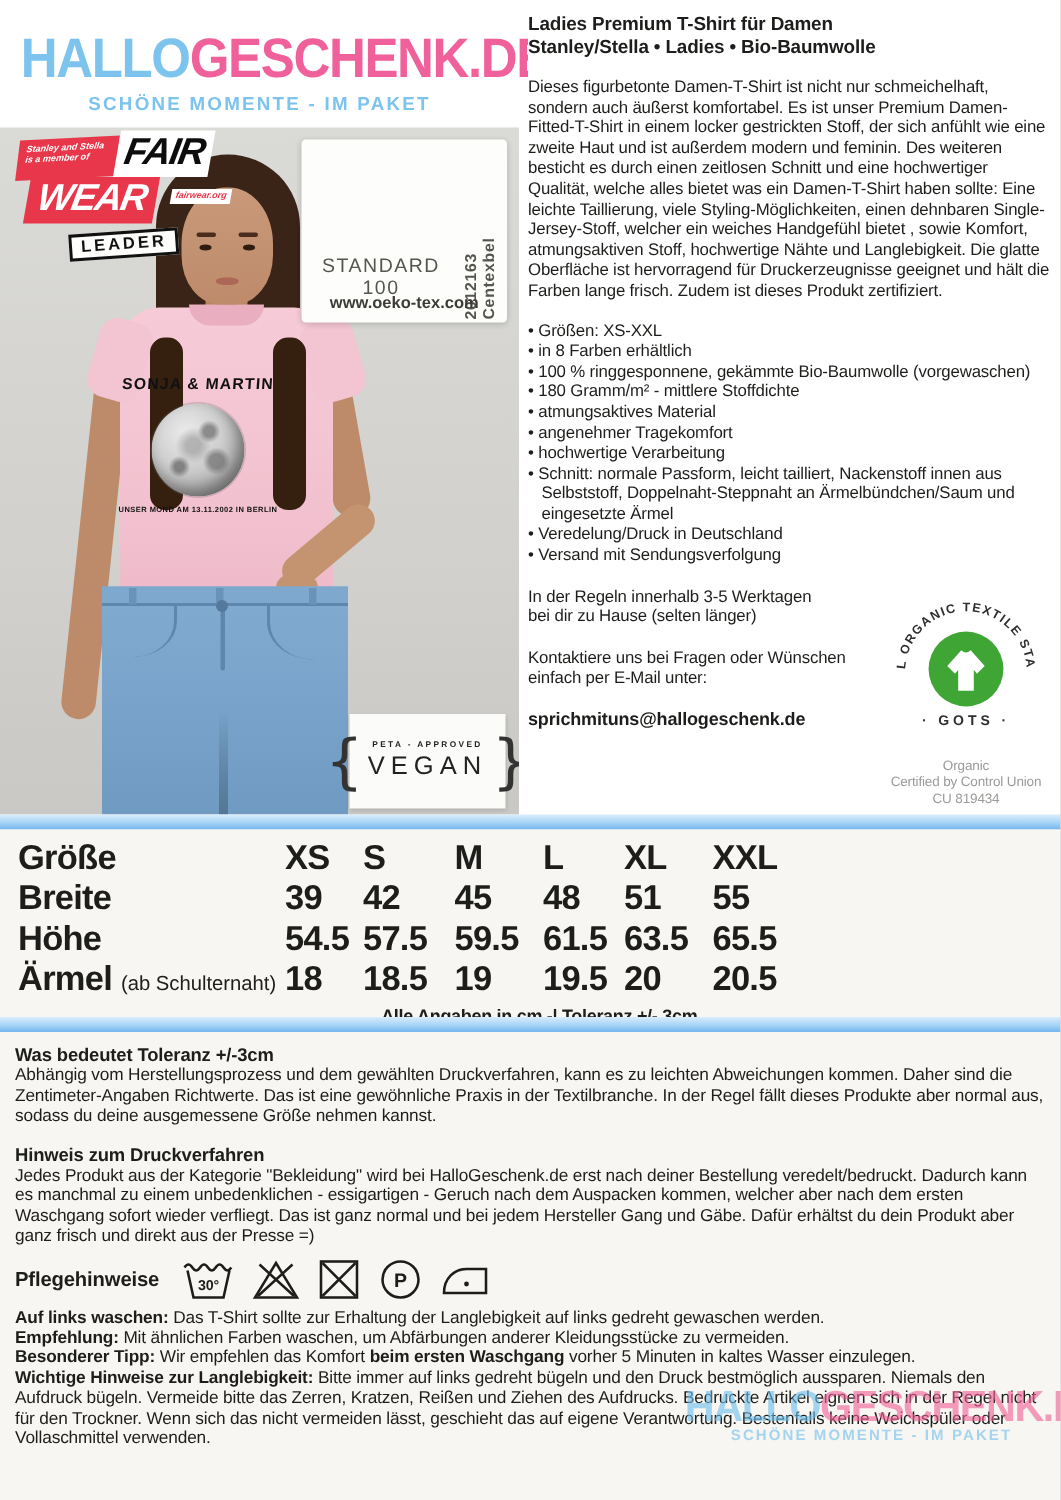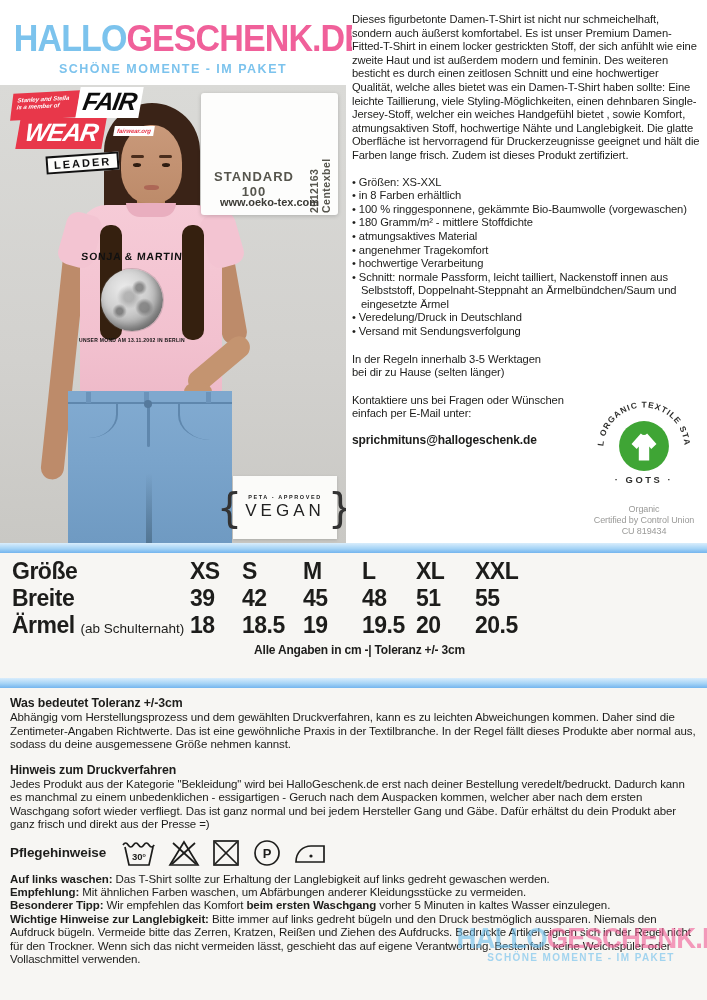--- a/index.html
+++ b/index.html
@@ -78,21 +78,21 @@
   .fw-url { position:absolute; left:104px; top:36px; background:#fff; color:#e8374a; font-size:6px; font-weight:700;
             padding:2px 3px; transform:skewX(-10deg); }
   .fw-leader { position:absolute; left:36px; top:64px; background:#fdfdfb; border:2.5px solid #111; color:#111;
                font-size:11px; font-weight:800; letter-spacing:2px; padding:1px 6px; transform:rotate(-4deg); font-style:normal; }
 
   
   .oeko { position:absolute; left:201px; top:8px; width:137px; height:122px; background:#fdfdfc; border-radius:3px;
           box-shadow:0 1px 4px rgba(0,0,0,.18); }
   .oeko-circle { position:absolute; left:36px; top:7px; width:62px; height:62px; border-radius:50%; background:#55a98c;
                  color:#fff; text-align:center; font-weight:700; font-size:15px; line-height:16px; padding-top:15px; letter-spacing:.5px; }
-  .oeko-std { position:absolute; left:10px; top:76px; width:86px; text-align:center; color:#56554d; font-weight:700;
+  .oeko-std { position:absolute; left:10px; top:76px; width:86px; text-align:center; color:#56554d; font-weight:400;
               font-size:13px; line-height:15px; letter-spacing:1px; }
   .oeko-vert { position:absolute; right:6px; top:48px; height:72px; writing-mode:vertical-rl; transform:rotate(180deg);
                color:#56554d; font-weight:700; font-size:10.5px; line-height:12px; letter-spacing:.5px; }
   .oeko-vert span { display:block; }
   .oeko-web { position:absolute; left:0; bottom:7px; width:100%; text-align:center; color:#3c3b36; font-weight:700; font-size:11px; }
 
   
   .vegan { position:absolute; left:233px; top:391px; width:104px; height:63px; background:#fbfbf9;
            box-shadow:0 1px 3px rgba(0,0,0,.15); display:flex; align-items:center; justify-content:center; gap:3px; color:#222; }
   .brace { font-size:40px; font-weight:400; line-height:1; font-family:"DejaVu Sans", sans-serif; color:#333; }
@@ -220,20 +220,24 @@
         <span class="brace">{</span>
         <span class="vegan-mid">
           <div class="vegan-top">PETA - APPROVED</div>
           <div class="vegan-big">VEGAN</div>
         </span>
         <span class="brace">}</span>
       </div>
     </div>
 
     <div class="right-panel">
+      <div class="rp-title">
+        <div>Ladies Premium T-Shirt für Damen</div>
+        <div>Stanley/Stella • Ladies • Bio-Baumwolle</div>
+      </div>
       <p class="rp-desc">Dieses figurbetonte Damen-T-Shirt ist nicht nur schmeichelhaft, sondern auch äußerst komfortabel. Es ist unser Premium Damen-Fitted-T-Shirt in einem locker gestrickten Stoff, der sich anfühlt wie eine zweite Haut und ist außerdem modern und feminin. Des weiteren besticht es durch einen zeitlosen Schnitt und eine hochwertiger Qualität, welche alles bietet was ein Damen-T-Shirt haben sollte: Eine leichte Taillierung, viele Styling-Möglichkeiten, einen dehnbaren Single-Jersey-Stoff, welcher ein weiches Handgefühl bietet , sowie Komfort, atmungsaktiven Stoff, hochwertige Nähte und Langlebigkeit. Die glatte Oberfläche ist hervorragend für Druckerzeugnisse geeignet und hält die Farben lange frisch. Zudem ist dieses Produkt zertifiziert.</p>
       <ul class="rp-feats">
         <li>Größen: XS-XXL</li>
         <li>in 8 Farben erhältlich</li>
         <li>100 % ringgesponnene, gekämmte Bio-Baumwolle (vorgewaschen)</li>
         <li>180 Gramm/m² - mittlere Stoffdichte</li>
         <li>atmungsaktives Material</li>
         <li>angenehmer Tragekomfort</li>
         <li>hochwertige Verarbeitung</li>
         <li>Schnitt: normale Passform, leicht tailliert, Nackenstoff innen aus Selbststoff, Doppelnaht-Steppnaht an Ärmelbündchen/Saum und eingesetzte Ärmel</li>
@@ -286,20 +290,29 @@
     <div class="st-row">
       <div>Breite</div>
       <div>39</div>
       <div>42</div>
       <div>45</div>
       <div>48</div>
       <div>51</div>
       <div>55</div>
     </div>
     <div class="st-row">
+      <div>Höhe</div>
+      <div>54.5</div>
+      <div>57.5</div>
+      <div>59.5</div>
+      <div>61.5</div>
+      <div>63.5</div>
+      <div>65.5</div>
+    </div>
+    <div class="st-row">
       <div><span>Ärmel</span> <span class="st-sub">(ab Schulternaht)</span></div>
       <div>18</div>
       <div>18.5</div>
       <div>19</div>
       <div>19.5</div>
       <div>20</div>
       <div>20.5</div>
     </div>
     <div class="st-foot">Alle Angaben in cm -| Toleranz +/- 3cm</div>
   </div>

